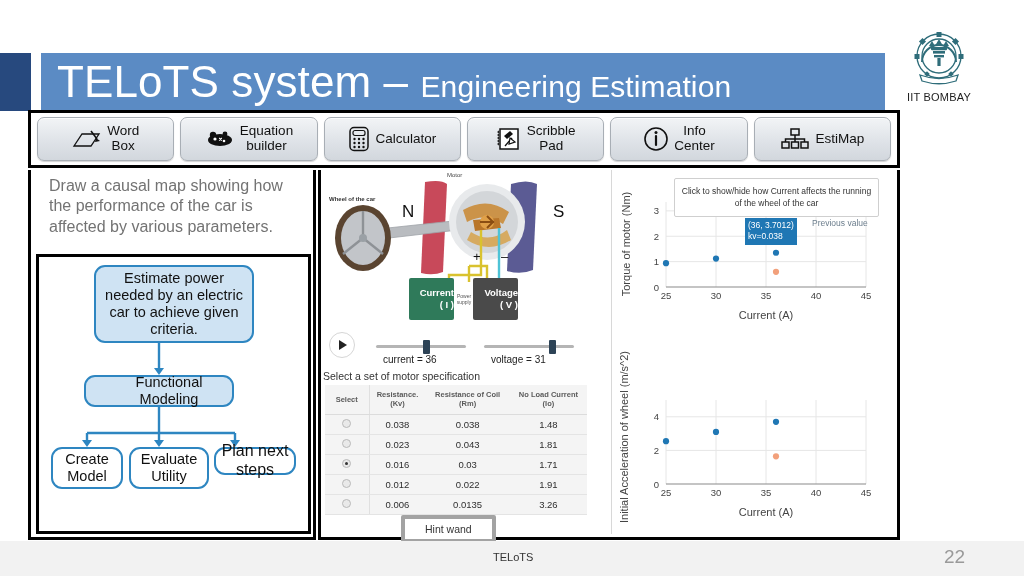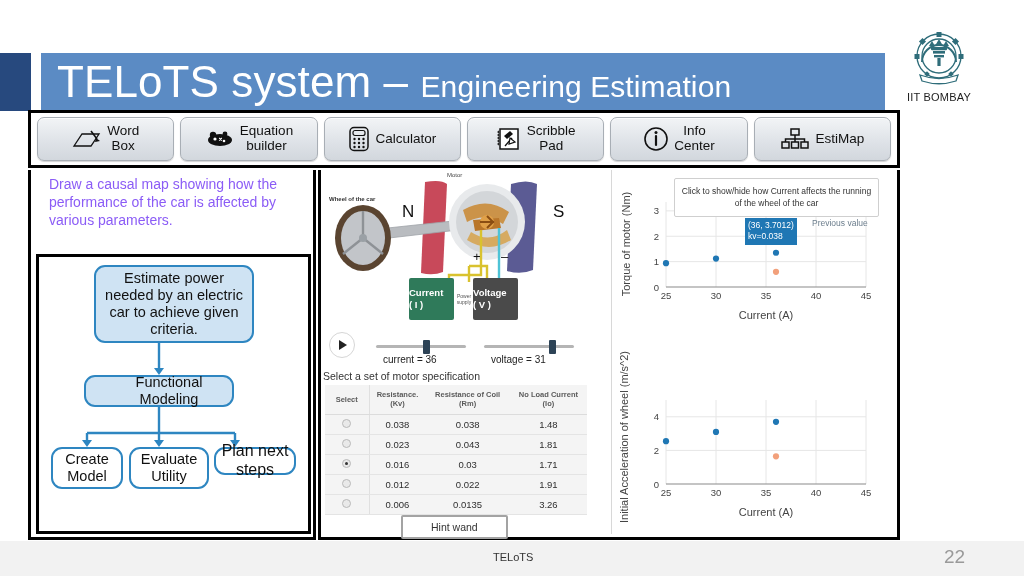--- a/index.html
+++ b/index.html
@@ -62,21 +62,21 @@
   .tbtn .ticon { flex: 0 0 auto; display: block; }
 
   
   .board-left {
     position: absolute; left: 28px; top: 170px; width: 288px; height: 370px;
     background: #ffffff; border: 3px solid #000; border-top: none;
     overflow: hidden;
   }
   .instr {
     position: absolute; left: 18px; top: 6px; width: 252px;
-    font-size: 14px; color: #8b5cf6; line-height: 1.27;
+    font-size: 16px; color: #737373; line-height: 1.27;
   }
   .flowbox {
     position: absolute; left: 5px; top: 84px; width: 275px; height: 280px;
     border: 3px solid #000; background: #fff;
   }
   .node {
     position: absolute; border: 2px solid #2e86c1; border-radius: 11px;
     display: flex; align-items: center; justify-content: center;
     text-align: center; color: #111; line-height: 1.18;
   }
@@ -107,21 +107,21 @@
     position: absolute; left: 8px; top: 26px; font-size: 6px; color: #333; font-weight: 600;
   }
   .pole-n { position: absolute; left: 81px; top: 32px; font-size: 17px; color: #111; font-weight: 500; }
   .pole-s { position: absolute; left: 232px; top: 32px; font-size: 17px; color: #111; font-weight: 500; }
   .sign-p { position: absolute; left: 152px; top: 79px; font-size: 13px; color: #111; }
   .sign-m { position: absolute; left: 180px; top: 79px; font-size: 13px; color: #111; }
 
   .psu-row { position: absolute; left: 0; top: 108px; width: 290px; height: 52px; }
   .psu-box {
     position: absolute; width: 45px; height: 42px; border-radius: 2px;
-    display: flex; flex-direction: column; align-items: flex-start; justify-content: center;
+    display: flex; flex-direction: column; align-items: flex-end; justify-content: center;
     color: #fff; font-size: 9.5px; font-weight: 700; line-height: 1.25;
   }
   .psu-cur { left: 88px; background: #2f7a5a; }
   .psu-vol = {}
   .psu-vol { left: 152px; background: #4a4a4a; }
   .psu-lbl {
     position: absolute; left: 133px; top: 15px; width: 20px;
     font-size: 5px; color: #555; text-align: center; line-height: 1.2;
   }
 
@@ -162,22 +162,22 @@
   .radio {
     width: 9px; height: 9px; border-radius: 50%;
     border: 1px solid #b9b9b9; background: #e9e9e9; display: inline-block;
     position: relative; cursor: pointer;
   }
   .radio.on::after {
     content: ""; position: absolute; left: 2px; top: 2px;
     width: 3px; height: 3px; border-radius: 50%; background: #333;
   }
   .hint-btn {
-    position: absolute; left: 80px; top: 345px; padding: 4px 28px;
-    border: 2px solid #a3a3a3; background: #fff; border-radius: 2px;
+    position: absolute; left: 80px; top: 345px; padding: 4px 20px;
+    border: 4px solid #a3a3a3; background: #fff; border-radius: 2px;
     font-size: 10.5px; color: #333; cursor: pointer;
   }
 
   
   .chart { position: absolute; }
   .chart-top { left: 2px; top: 4px; width: 284px; height: 160px; }
   .chart-bot { left: 2px; top: 172px; width: 284px; height: 188px; }
   .callout {
     position: absolute; left: 62px; top: 8px; width: 205px;
     border: 1px solid #cfcfcf; background: #fff; border-radius: 2px;

